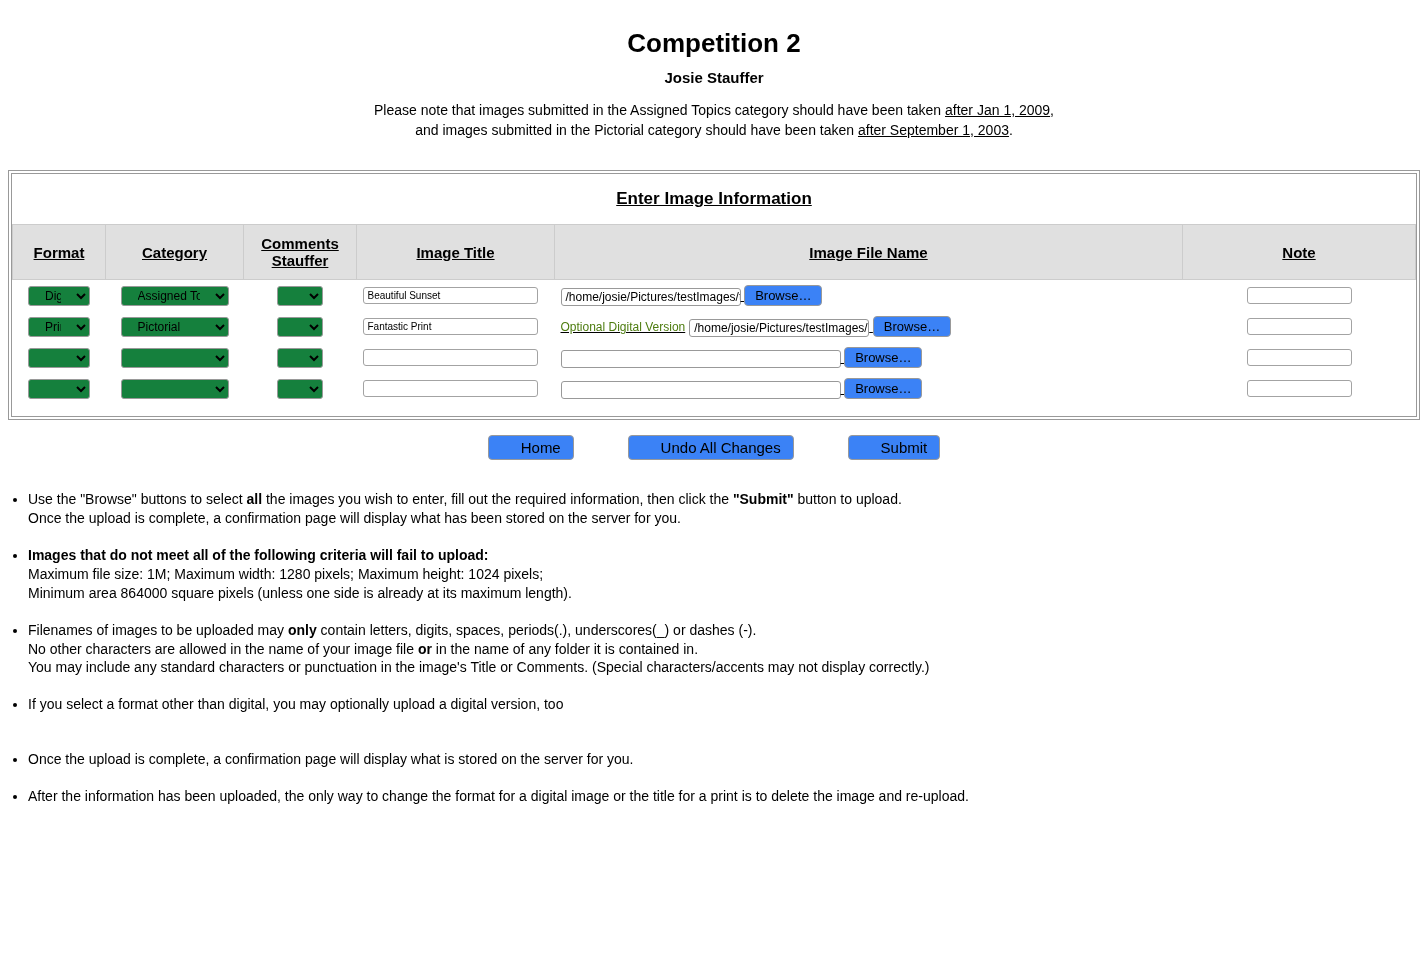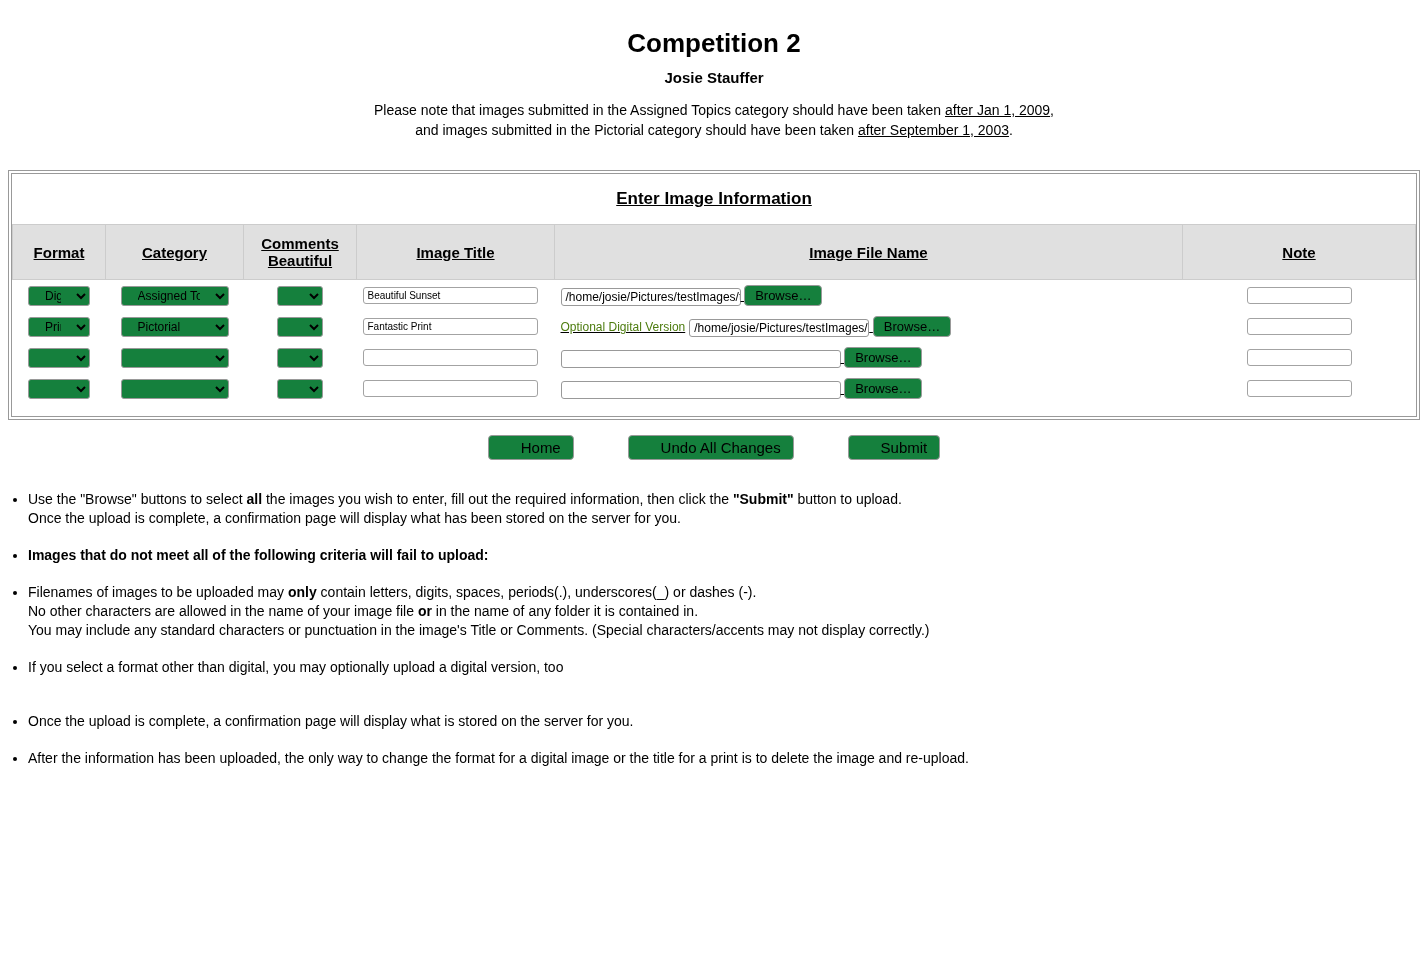--- a/index.html
+++ b/index.html
@@ -89,21 +89,21 @@
     padding: 1px 4px;
     background: #fff;
     width: 170px;
     white-space: nowrap;
     overflow: hidden;
     vertical-align: middle;
   }
   .browse-btn, .action-btn {
     font-family: inherit;
     font-size: 13px;
-    background: #15803d;
+    background: #3b82f6;
     border: 1px solid #999;
     border-radius: 4px;
     padding: 2px 10px;
     cursor: pointer;
   }
   .action-btn {
     font-size: 15px;
     padding: 3px 12px;
   }
   .opt-label {
@@ -143,21 +143,21 @@
   </div>
 </div>
 
 <div class="form-box">
   <div class="section-title">Enter Image Information</div>
   <table class="entry">
     <thead>
       <tr>
         <th style="width:80px;">Format</th>
         <th style="width:125px;">Category</th>
-        <th style="width:100px;"><span>Comments Beautiful</span></th>
+        <th style="width:100px;"><span>Comments Stauffer</span></th>
         <th style="width:185px;">Image Title</th>
         <th>Image File Name</th>
         <th style="width:220px;">Note</th>
       </tr>
     </thead>
     <tbody id="rows-body">
     <tr>
           <td class="center"><select class="fmt"><option>Digital</option></select></td>
           <td class="center"><select class="cat"><option>Assigned Topic</option></select></td>
           <td class="center"><select class="cmt"><option>Yes</option></select></td>
@@ -200,20 +200,22 @@
   <button class="action-btn">Submit</button>
 </div>
 
 <ul class="instructions">
   <li>
     <span>Use the "Browse" buttons to select </span><b>all</b><span> the images you wish to enter, fill out the required information, then click the </span><b>"Submit"</b><span style="white-space:pre-line;"> button to upload.
 Once the upload is complete, a confirmation page will display what has been stored on the server for you.</span>
   </li>
   <li>
     <b>Images that do not meet all of the following criteria will fail to upload:</b><br>
+    <span style="white-space:pre-line;">Maximum file size: 1M;   Maximum width: 1280 pixels;   Maximum height: 1024 pixels;
+Minimum area 864000 square pixels (unless one side is already at its maximum length).</span>
   </li>
   <li>
     <span>Filenames of images to be uploaded may </span><b>only</b><span style="white-space:pre-line;"> contain letters, digits, spaces, periods(.), underscores(_) or dashes (-).
 No other characters are allowed in the name of your image file </span><b>or</b><span style="white-space:pre-line;"> in the name of any folder it is contained in.
 You may include any standard characters or punctuation in the image's Title or Comments. (Special characters/accents may not display correctly.)</span>
   </li>
   <li class="gap">If you select a format other than digital, you may optionally upload a digital version, too</li>
   <li>Once the upload is complete, a confirmation page will display what is stored on the server for you.</li>
   <li>After the information has been uploaded, the only way to change the format for a digital image or the title for a print is to delete the image and re-upload.</li>
 </ul>

